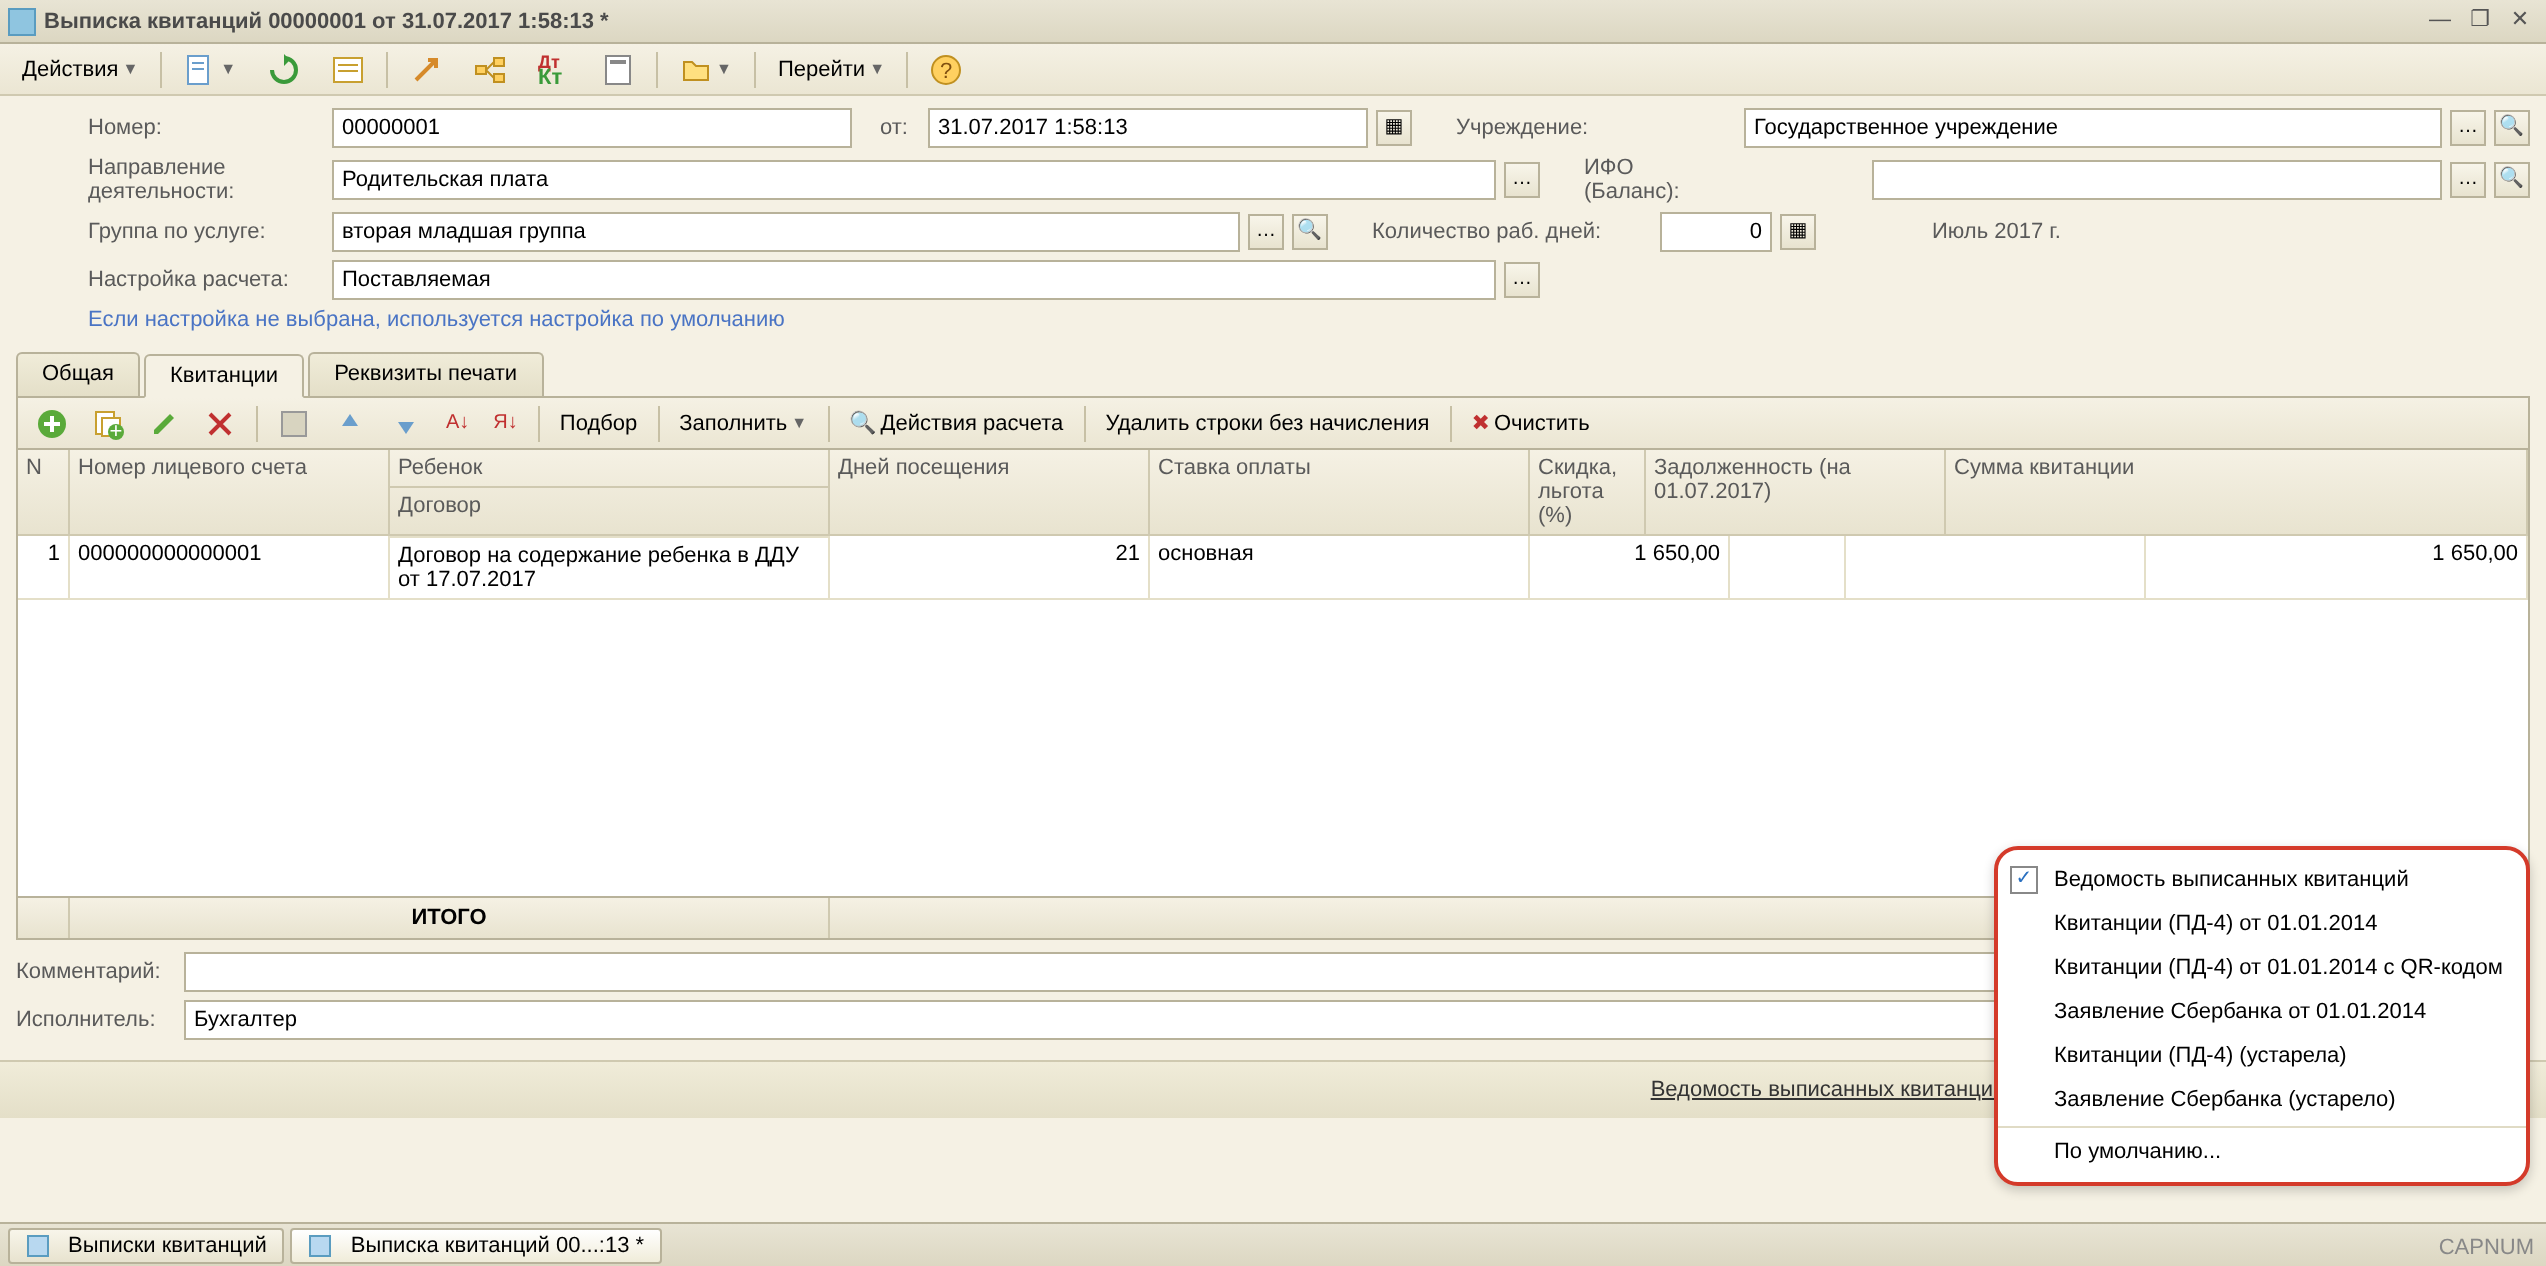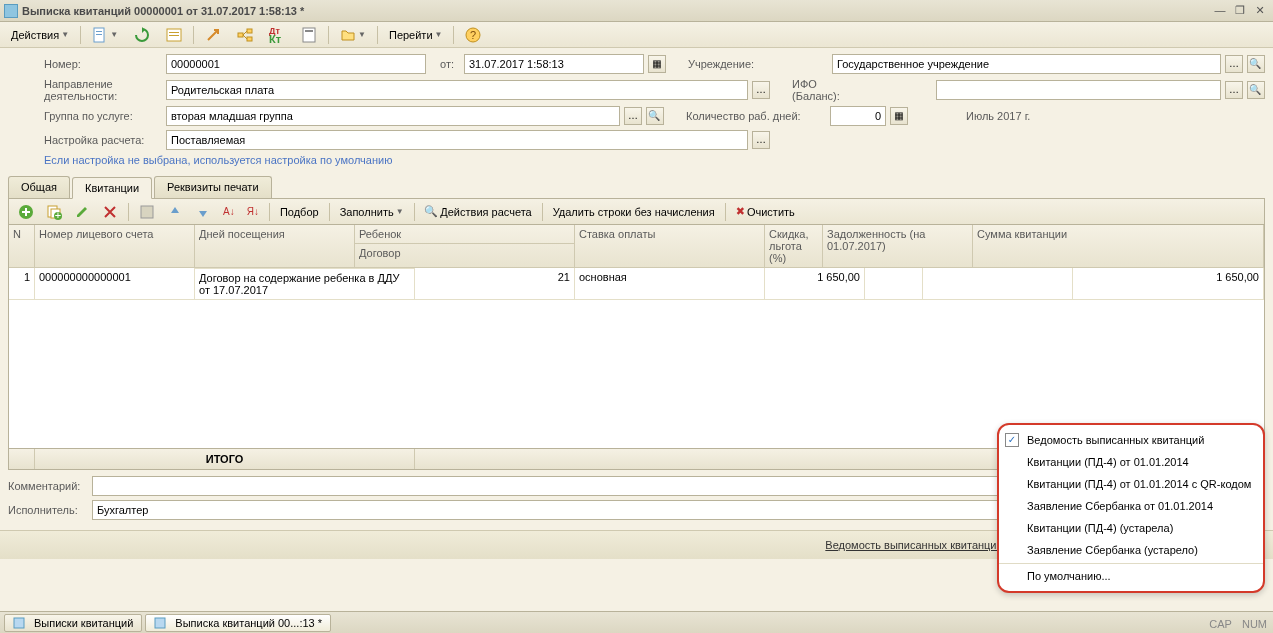--- a/index.html
+++ b/index.html
@@ -17,21 +17,21 @@
 .drop { font-size: 8px; color: #666; }
 
 .form-area { padding: 6px 8px; margin-left: 36px; }
 .form-row { display: flex; align-items: center; margin-bottom: 4px; gap: 4px; }
 .lbl { color: #5a5a5a; }
 .lbl.w1 { width: 118px; }
 .lbl.w2 { width: 72px; }
 .lbl.w3 { width: 140px; }
 .input { background: #fff; border: 1px solid #b8b29a; height: 20px; padding: 2px 4px; display: flex; align-items: center; }
 .input.num { width: 260px; }
-.input.date { width: 180px; }
+.input.date { width: 220px; }
 .input.wide { flex: 1; }
 .input.long { width: 582px; }
 .input.small { width: 56px; text-align: right; justify-content: flex-end; }
 .ibtn { width: 18px; height: 18px; border: 1px solid #b8b29a; background: linear-gradient(#f8f5ea,#e8e3cf); text-align: center; line-height: 16px; font-size: 10px; cursor: pointer; }
 .hint { color: #4a74c4; margin-top: 2px; }
 
 .tabs { display: flex; margin: 4px 8px 0 8px; }
 .tab { padding: 4px 12px; border: 1px solid #b8b29a; border-bottom: none; border-radius: 3px 3px 0 0; background: linear-gradient(#f0ecd9,#e4dfc8); margin-right: 2px; cursor: pointer; }
 .tab.active { background: #f5f1e4; font-weight: normal; border-bottom: 1px solid #f5f1e4; position: relative; top: 1px; }
 
@@ -68,21 +68,21 @@
 .fbtn.active { border-color: #d68a2a; background: linear-gradient(#ffe8b8,#ffd27a); }
 
 .popup { position: absolute; right: 8px; bottom: 40px; width: 268px; background: #fff; border: 2px solid #d43a2a; border-radius: 12px; padding: 4px 0; box-shadow: 0 2px 6px rgba(0,0,0,.2); }
 .popup .pitem { padding: 5px 10px 5px 28px; cursor: pointer; position: relative; }
 .popup .pitem.sep-above { border-top: 1px solid #e0dbc5; margin-top: 2px; padding-top: 6px; }
 .popup .chk { position: absolute; left: 6px; top: 4px; width: 14px; height: 14px; border: 1px solid #888; background: #fff; text-align: center; line-height: 12px; color: #2a70c0; font-size: 10px; }
 
 .taskbar { position: absolute; bottom: 0; left: 0; right: 0; height: 22px; background: linear-gradient(#e8e4d4,#dcd7c2); border-top: 1px solid #b8b29a; display: flex; align-items: center; padding: 0 4px; }
 .task { padding: 2px 8px; border: 1px solid #b8b29a; background: linear-gradient(#f8f5ea,#e8e3cf); margin-right: 3px; display: flex; align-items: center; gap: 9px; border-radius: 2px; }
 .task.active { background: linear-gradient(#fff,#f0ecd9); }
-.status { position: absolute; right: 6px; bottom: 3px; display: flex; gap: 10px; color: #888; }
+.status { position: absolute; right: 6px; bottom: 3px; display: flex; gap: 0; color: #888; }
 
 svg { display: block; }
 </style>
 </head>
 <body>
 
 <div class="titlebar">
   <span class="icon"></span>
   <span class="title">Выписка квитанций 00000001 от 31.07.2017 1:58:13 *</span>
   <span class="wbtn">—</span>
@@ -308,25 +308,25 @@
   <div class="tbtn">
       <span style="color:#c03030">✖</span> 
       <span>Очистить</span>
     </div>
 </div>
 
 <div class="grid">
   <div class="grid-head">
     <div class="gh col-n">N</div>
     <div class="gh col-acc">Номер лицевого счета</div>
-    <div class="gh col-days">Дней посещения</div>
     <div class="gh gh-split col-child" style="padding:0">
       <div>Ребенок</div>
       <div>Договор</div>
     </div>
+    <div class="gh col-days">Дней посещения</div>
     <div class="gh col-rate">Ставка оплаты</div>
     <div class="gh col-disc">Скидка, льгота (%)</div>
     <div class="gh col-debt">Задолженность (на 01.07.2017)</div>
     <div class="gh col-sum">Сумма квитанции</div>
   </div>
   <div class="grid-body">
     <div class="gr">
       <div class="gc col-n num">1</div>
       <div class="gc col-acc">000000000000001</div>
       <div class="gc col-child" style="padding:0">

